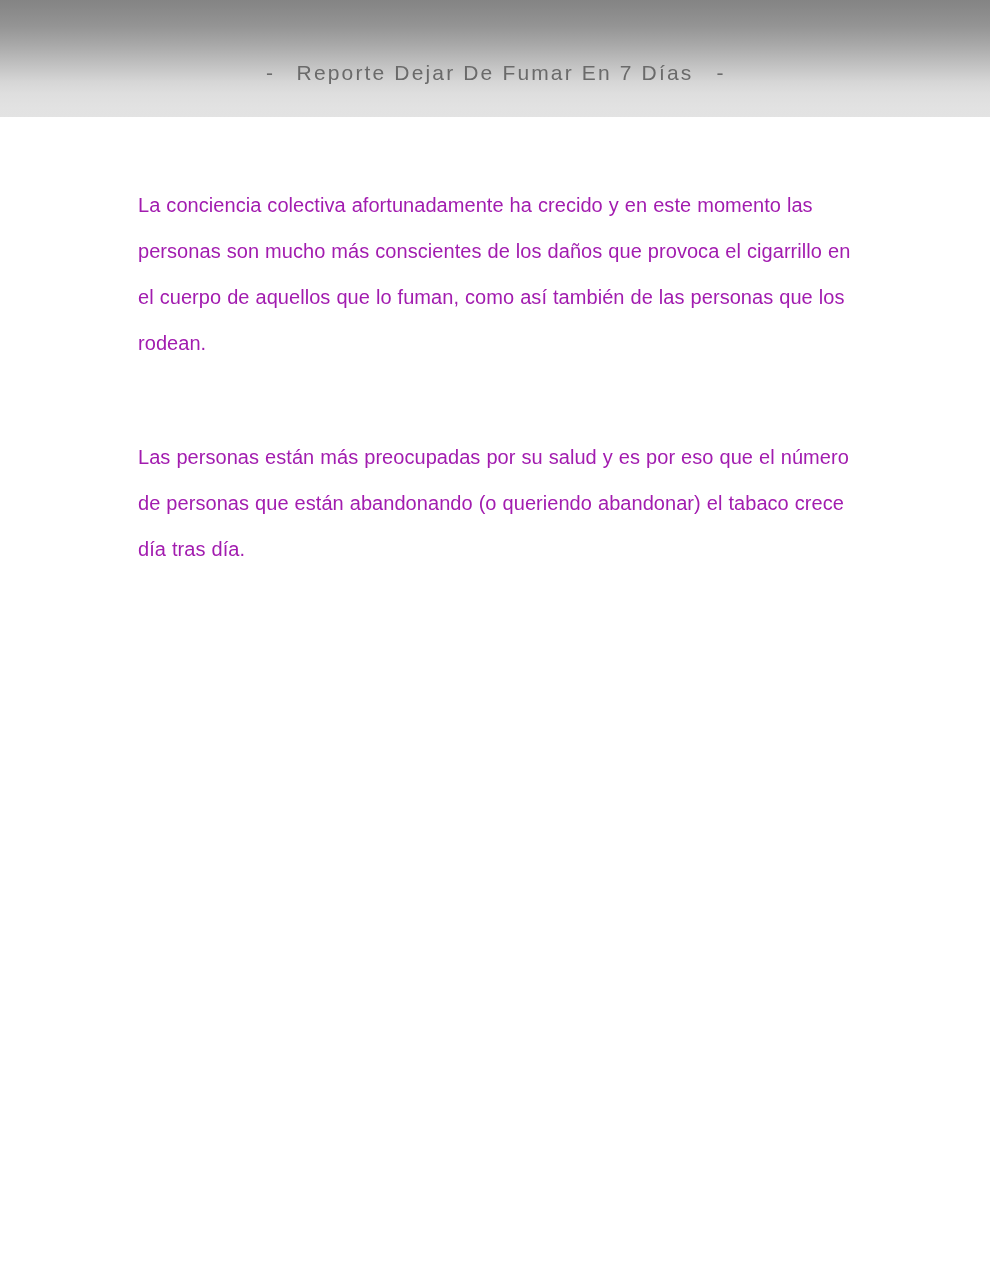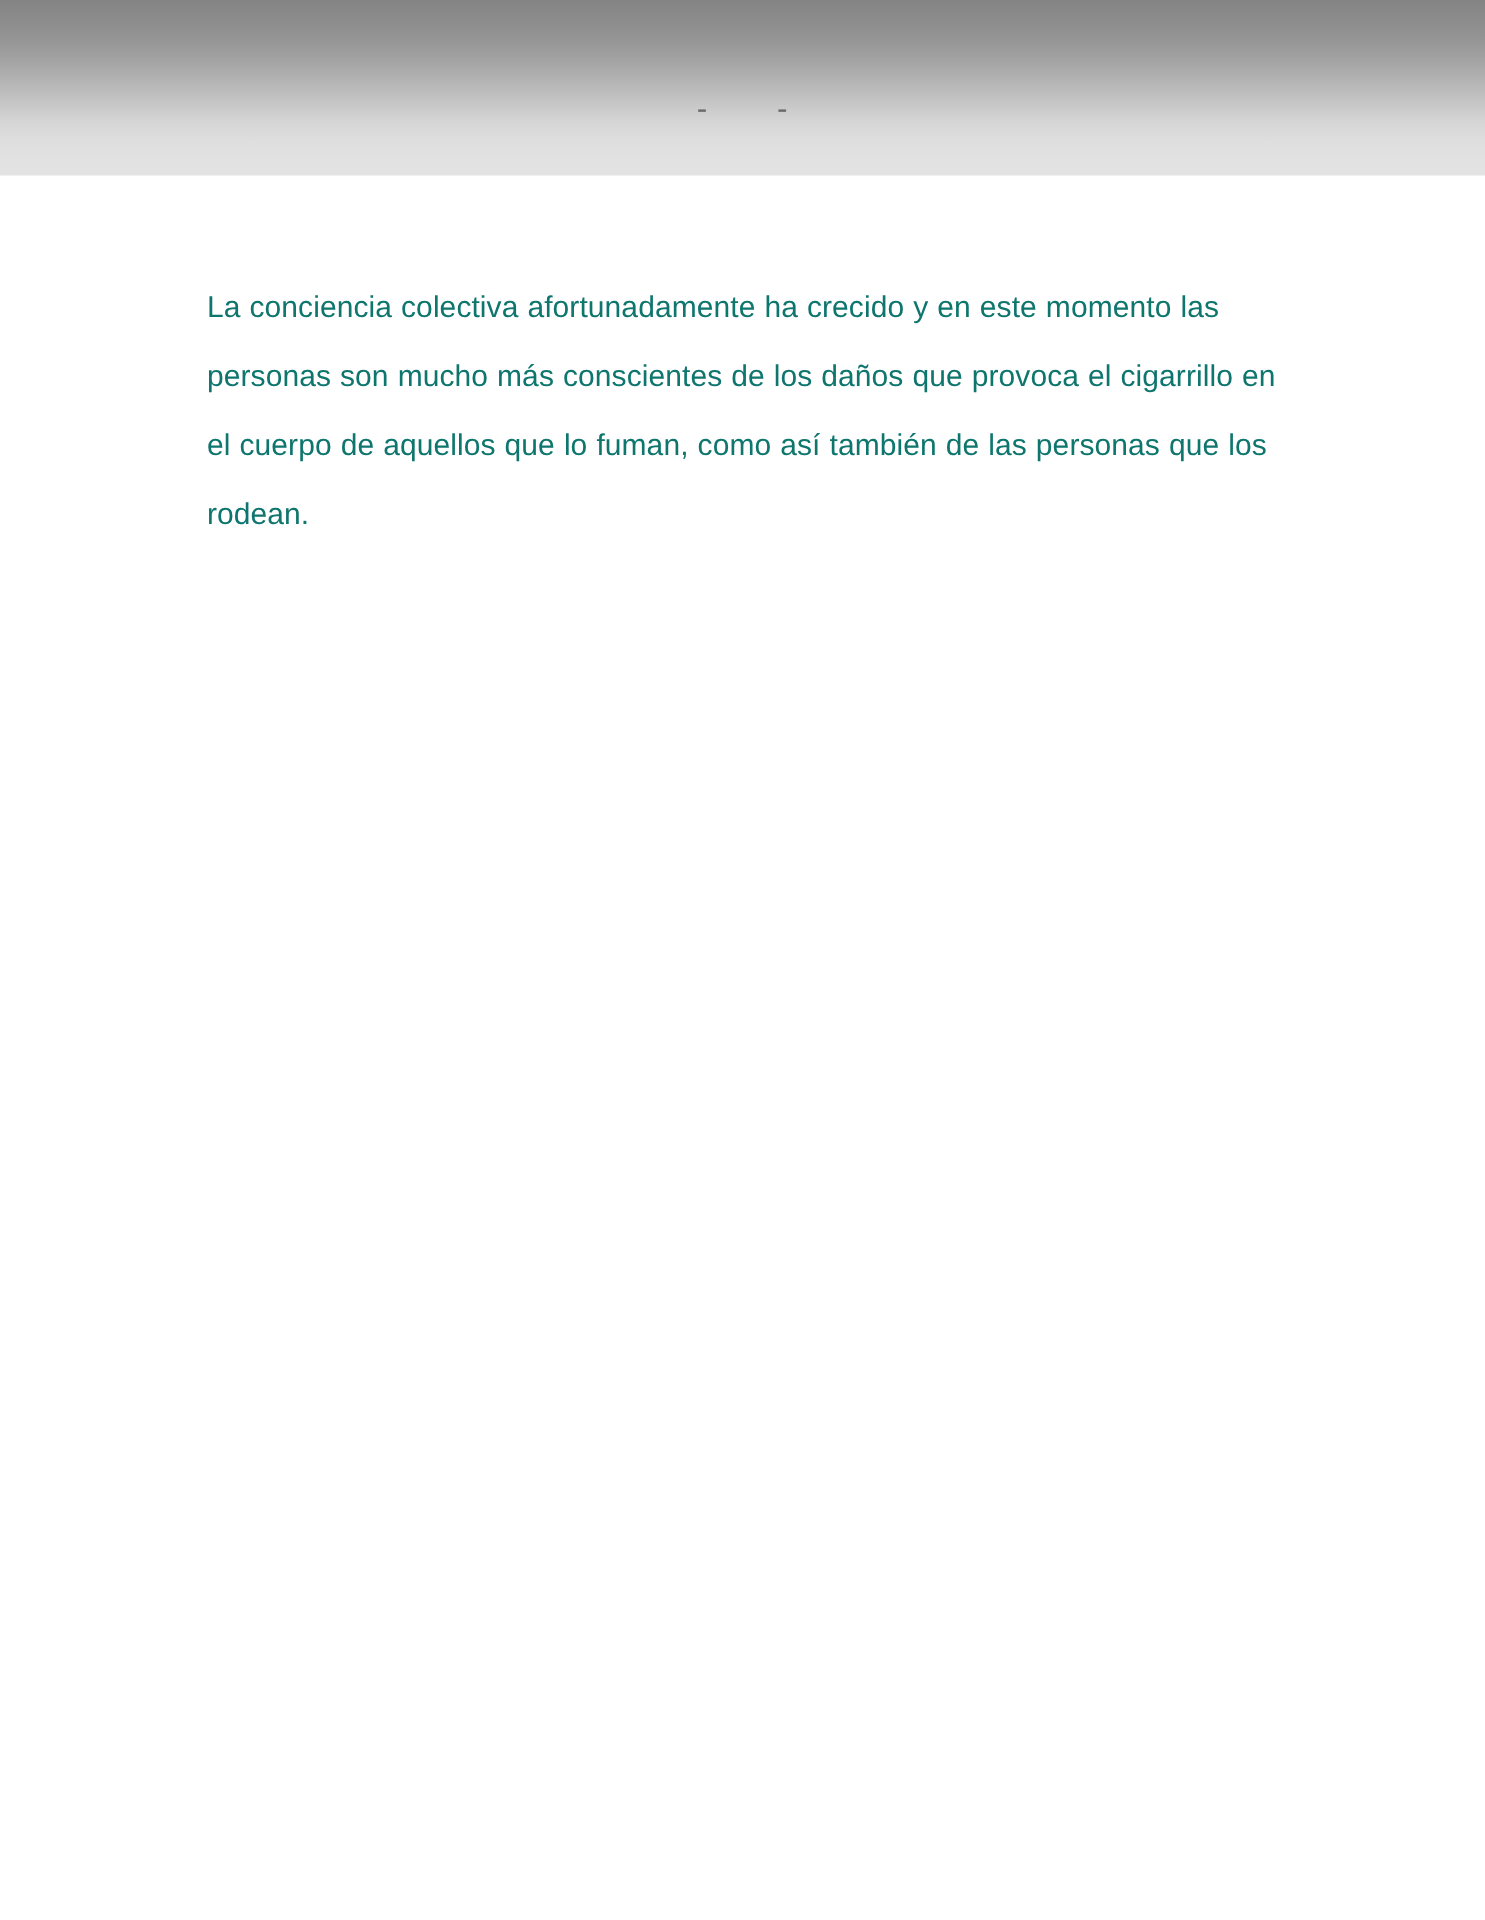--- a/index.html
+++ b/index.html
@@ -81,39 +81,41 @@
     position: absolute;
     top: 182px;
     left: 138px;
     width: 718px;
   }
 
   .paragraph {
     margin: 0 0 68px 0;
     font-size: 20px;
     line-height: 46px;
-    color: #0f766e;
+    color: #a21caf;
     text-align: left;
     letter-spacing: 0.05px;
     word-spacing: 0.4px;
   }
 
   .paragraph:last-child {
     margin-bottom: 0;
   }
 </style>
 </head>
 <body>
 
 <div class="page">
 
   <div class="page-header">
     <div class="header-title-wrap">
       <span class="title-dash lead">-</span>
+      <span class="header-title">Reporte Dejar De Fumar En 7 Días</span>
       <span class="title-dash trail">-</span>
     </div>
   </div>
 
   <div class="content">
     <p class="paragraph">La conciencia colectiva afortunadamente ha crecido y en este momento las personas son mucho más conscientes de los daños que provoca el cigarrillo en el cuerpo de aquellos que lo fuman, como así también de las personas que los rodean.</p>
+    <p class="paragraph">Las personas están más preocupadas por su salud y es por eso que el número de personas que están abandonando (o queriendo abandonar) el tabaco crece día tras día.</p>
   </div>
 
 </div>
 
 </body></html>

